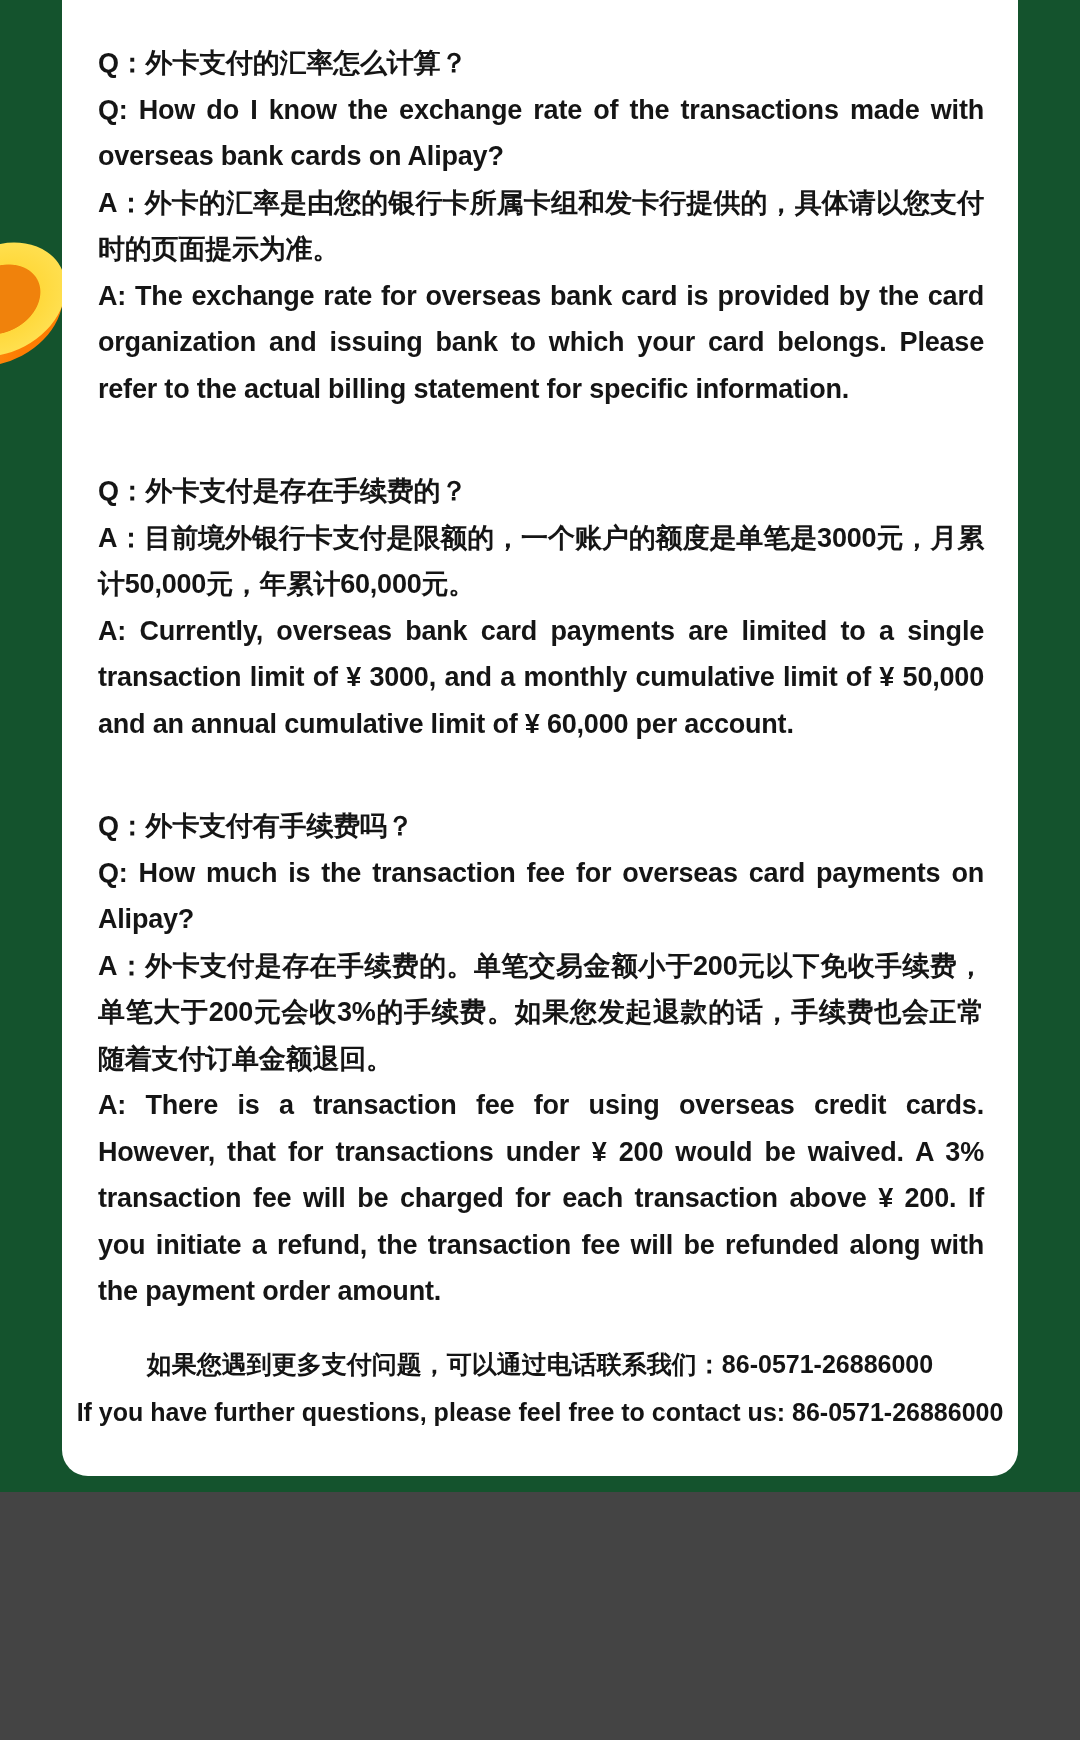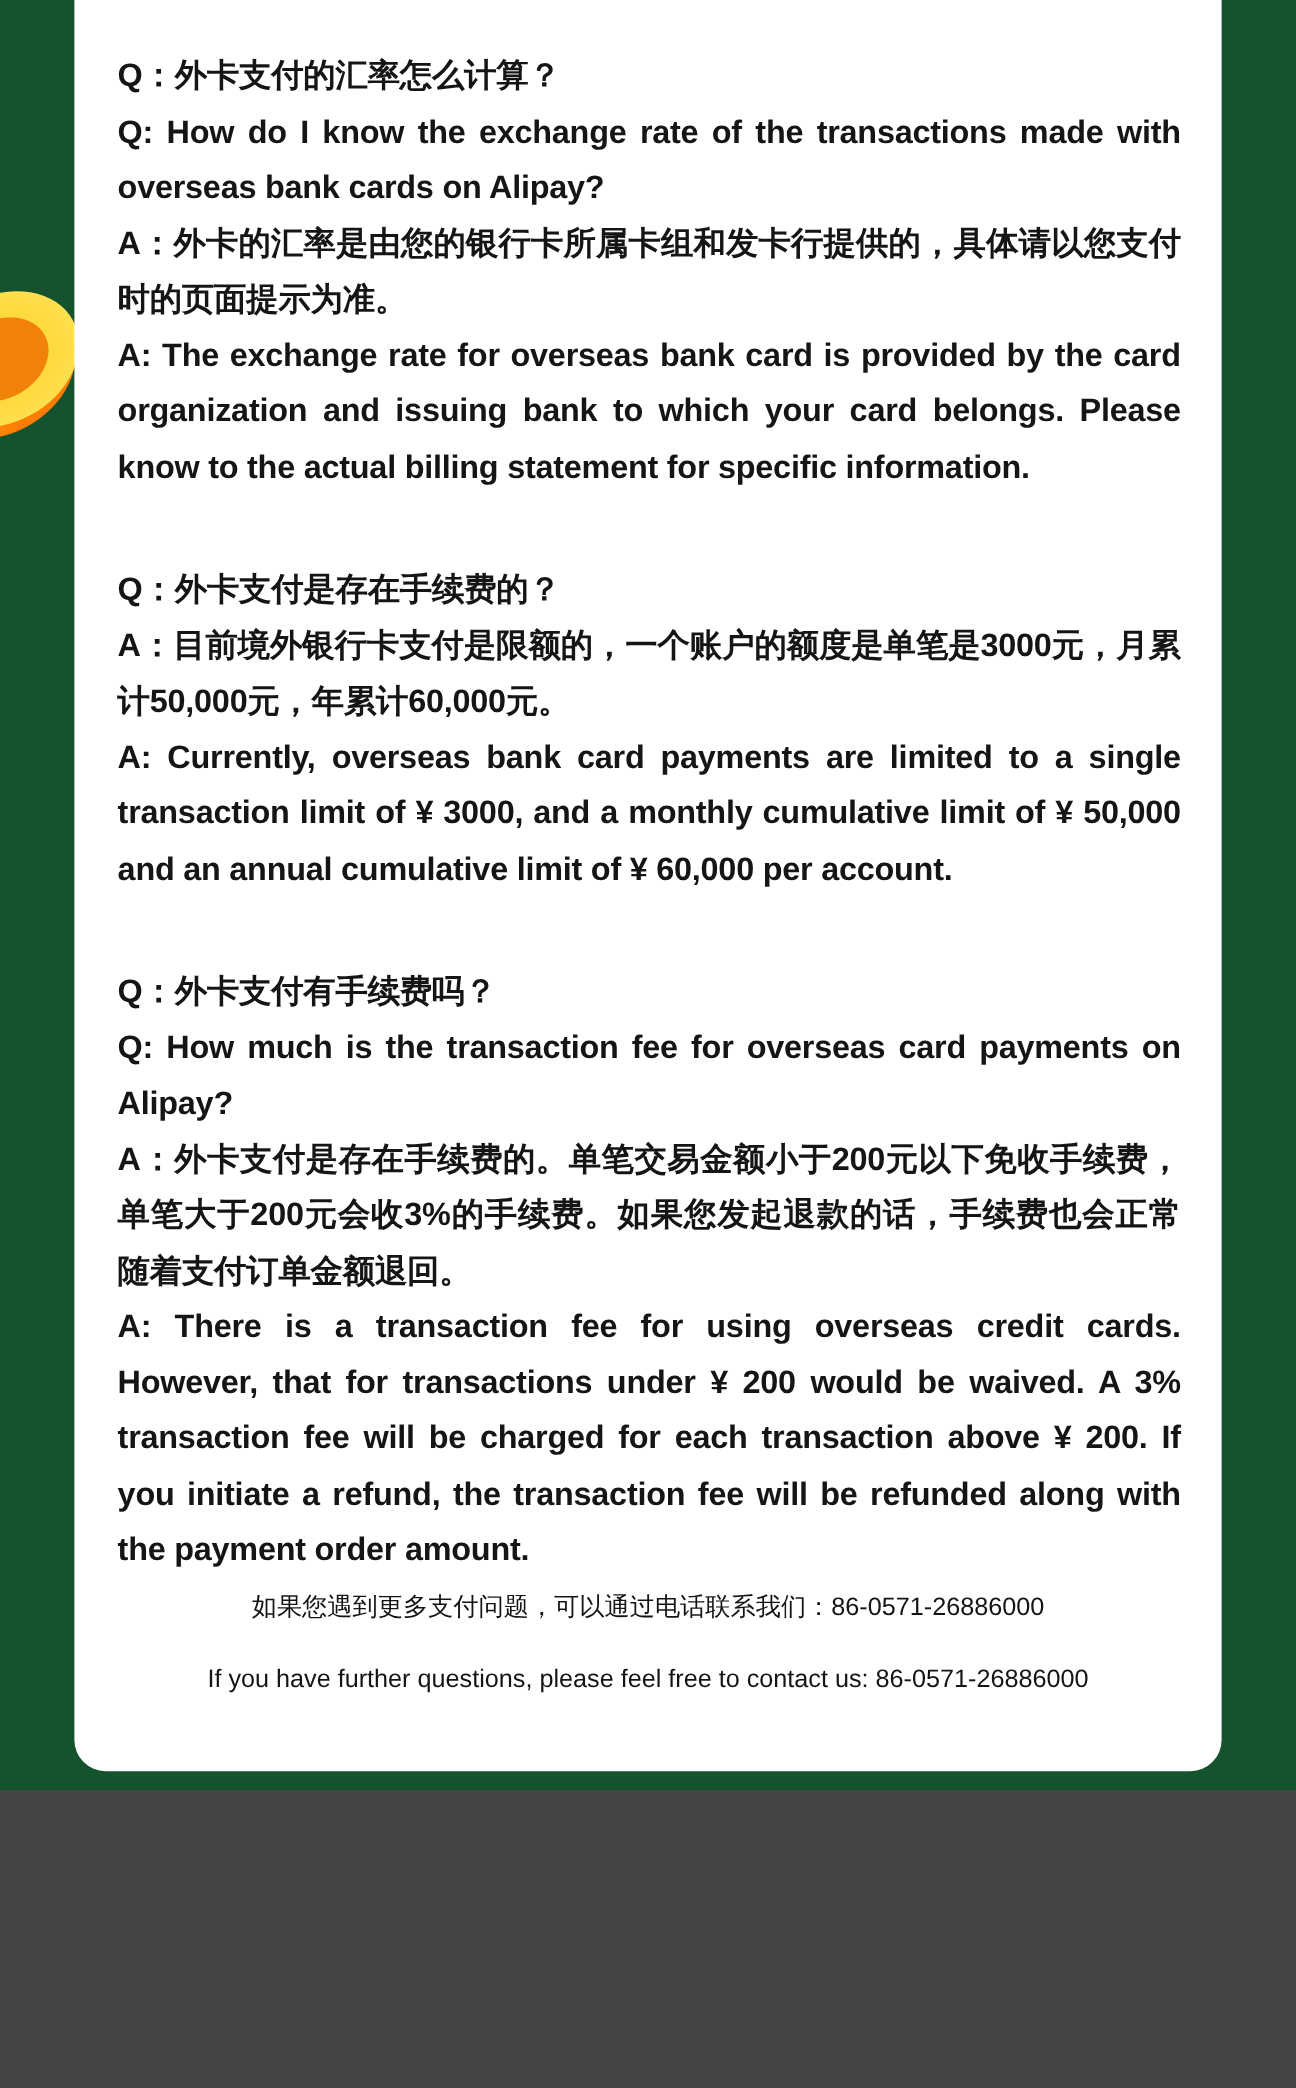--- a/index.html
+++ b/index.html
@@ -57,24 +57,24 @@
   .faq p.en { font-weight:700; }
   .faq-item { margin:0 0 0 0; }
   .faq-item + .faq-item { margin-top:56px; }
 
   .contact {
     position:absolute; left:0; bottom:40px;
     width:100%;
     text-align:center;
   }
   .contact p {
-    margin:12px;
-    font-size:21px;
+    margin:0;
+    font-size:25px;
     line-height:48px;
-    font-weight:400;
+    font-weight:700;
     color:#141414;
     white-space:nowrap;
   }
 
   
   .footer {
     position:absolute; left:0; top:1582px;
     width:1080px; height:158px;
     background:#f5f8f7;
   }
@@ -148,21 +148,21 @@
     <div class="ring"></div>
   </div>
 
   <div class="card">
     <div class="faq">
 
       <section class="faq-item">
         <p class="cn">Q：外卡支付的汇率怎么计算？</p>
         <p class="en">Q: How do I know the exchange rate of the transactions made with overseas bank cards on Alipay?</p>
         <p class="cn">A：外卡的汇率是由您的银行卡所属卡组和发卡行提供的，具体请以您支付时的页面提示为准。</p>
-        <p class="en">A: The exchange rate for overseas bank card is provided by the card organization and issuing bank to which your card belongs. Please know to the actual billing statement for specific information.</p>
+        <p class="en">A: The exchange rate for overseas bank card is provided by the card organization and issuing bank to which your card belongs. Please refer to the actual billing statement for specific information.</p>
       </section>
 
       <section class="faq-item">
         <p class="cn">Q：外卡支付是存在手续费的？</p>
         <p class="cn">A：目前境外银行卡支付是限额的，一个账户的额度是单笔是3000元，月累计50,000元，年累计60,000元。</p>
         <p class="en">A: Currently, overseas bank card payments are limited to a single transaction limit of ¥ 3000, and a monthly cumulative limit of ¥ 50,000 and an annual cumulative limit of ¥ 60,000 per account.</p>
       </section>
 
       <section class="faq-item">
         <p class="cn">Q：外卡支付有手续费吗？</p>

